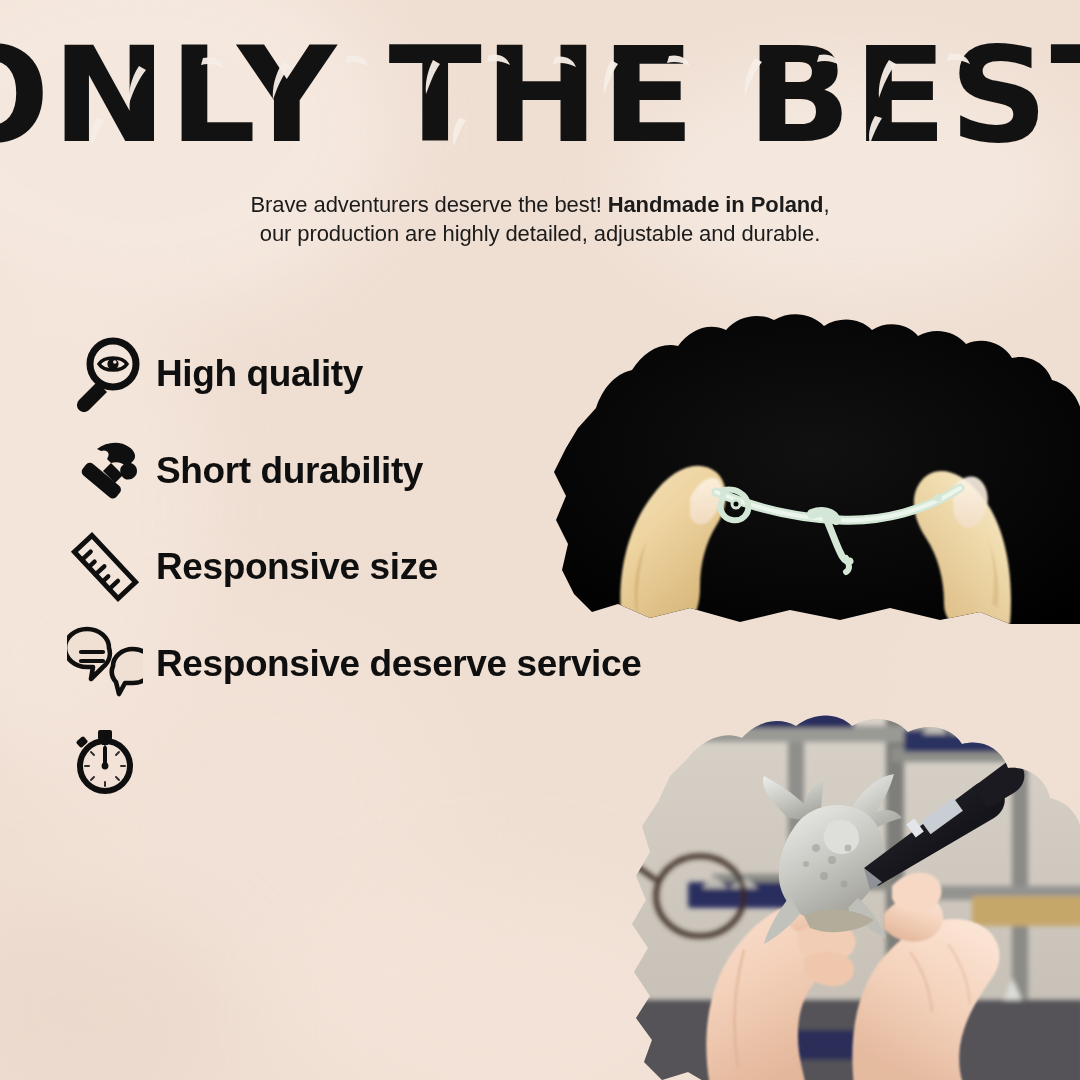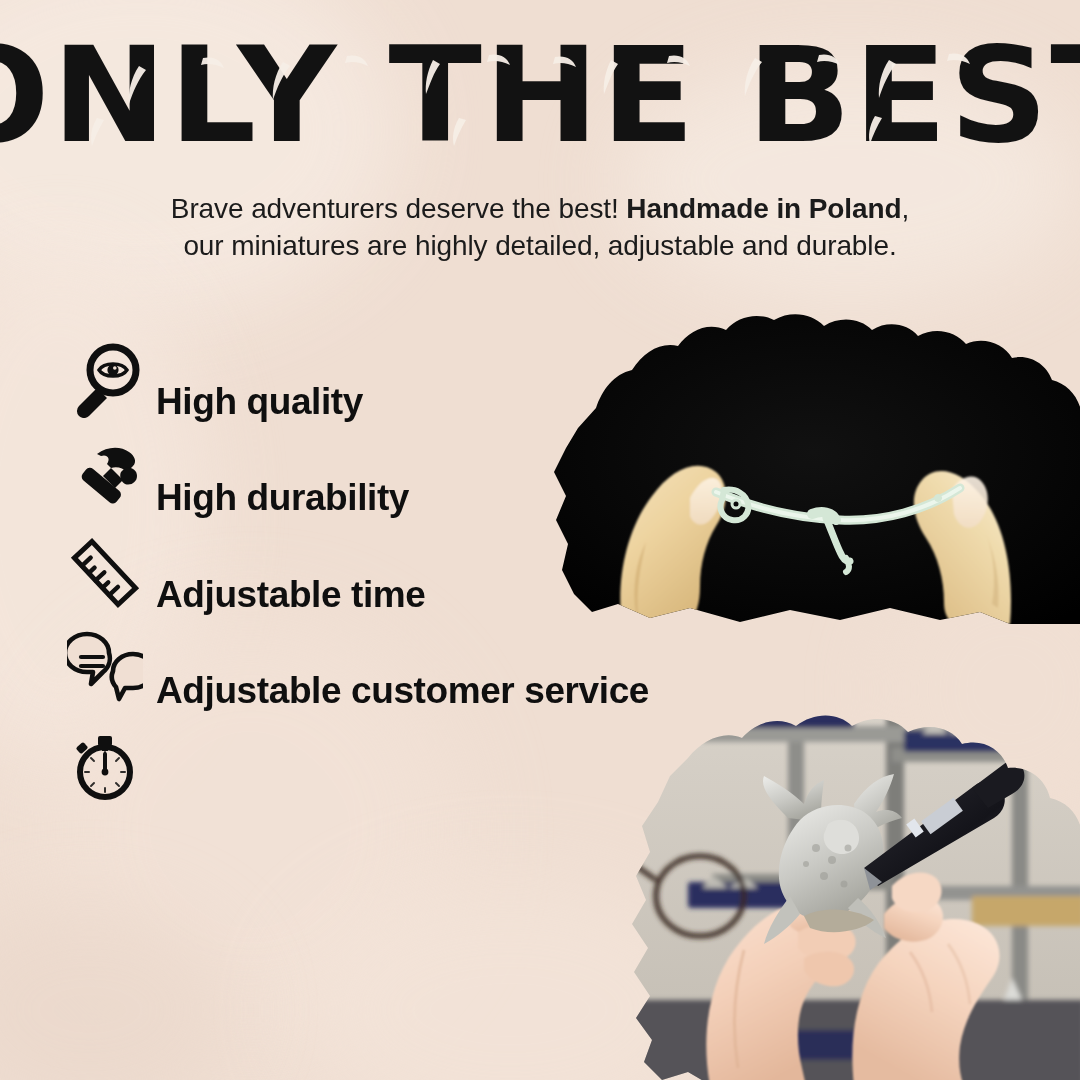--- a/index.html
+++ b/index.html
@@ -33,28 +33,28 @@
     color:#121212;
     transform:scaleX(1.16) scaleY(1.12);
     transform-origin:center center;
     white-space:nowrap;
   }
   #gloss{position:absolute;left:0;top:0;width:1080px;height:160px;pointer-events:none;}
 
   
   #subtitle{
     position:absolute;left:0;top:190px;width:1080px;text-align:center;
-    font-size:28px;line-height:1.33;color:#1b1b1b;
+    font-size:22px;line-height:1.33;color:#1b1b1b;
     letter-spacing:-0.1px;
   }
   #subtitle b{font-weight:700;}
 
   
   #features{position:absolute;left:62px;top:326px;width:760px;}
-  .feature{position:relative;height:96.5px;display:flex;align-items:flex-end;}
+  .feature{position:relative;height:96.5px;display:flex;align-items:center;}
   .ficon{width:86px;height:86px;flex:0 0 86px;display:flex;align-items:center;justify-content:center;}
   .ficon svg{display:block;}
   .flabel{
     font-size:37px;font-weight:700;color:#0f0f0f;letter-spacing:-0.4px;
     white-space:nowrap;margin-left:8px;
   }
 
   
   .photo{position:absolute;overflow:hidden;}
 
@@ -324,21 +324,21 @@
       <path d="M889,60 C881,72 878,86 879,98 C883,86 888,74 896,64 Z"></path>
       <path d="M949,54 C959,52 967,56 970,64 C962,60 954,59 947,61 Z"></path>
       <path d="M97,118 C91,128 90,138 92,146 C95,137 99,128 104,120 Z"></path>
       <path d="M459,118 C453,128 452,138 454,146 C457,137 461,128 466,120 Z"></path>
       <path d="M875,116 C869,126 868,136 870,144 C873,135 877,126 882,118 Z"></path>
     </g>
   </svg>
 
   <div id="subtitle">
     <div><span>Brave adventurers deserve the best! </span><b>Handmade in Poland</b><span>,</span></div>
-    <div>our miniatures are highly detailed, adjustable and durable.</div>
+    <div>our production are highly detailed, adjustable and durable.</div>
   </div>
 
   <div id="features">
 
     <div class="feature">
       <span class="ficon">
         <svg width="76" height="76" viewBox="0 0 76 76">
           <g fill="none" stroke="#0f0f0f" stroke-width="7">
             <circle cx="46" cy="28" r="23"></circle>
           </g>
@@ -358,55 +358,55 @@
         <svg width="76" height="76" viewBox="0 0 76 76">
           <g fill="#0f0f0f">
             <path d="M30,16 C40,8 54,8 62,14 C68,18 70,24 66,28 L60,34
                      C56,30 50,28 44,30 L40,26 C44,20 40,16 34,18 Z"></path>
             <path d="M58,30 C64,28 70,32 70,38 C70,44 64,48 58,46 C54,44 52,38 54,34 Z"></path>
             <rect x="12" y="40" width="44" height="15" rx="5" transform="rotate(40 34 48)"></rect>
             <path d="M44,30 L56,42 L48,50 L36,38 Z"></path>
           </g>
         </svg>
       </span>
-      <span class="flabel">High durability</span>
+      <span class="flabel">Short durability</span>
     </div>
 
     <div class="feature">
       <span class="ficon">
         <svg width="76" height="76" viewBox="0 0 76 76">
           <g transform="rotate(-43 38 38)">
             <rect x="26" y="6" width="24" height="64" fill="none" stroke="#0f0f0f" stroke-width="5"></rect>
             <g stroke="#0f0f0f" stroke-width="4.4" stroke-linecap="round">
               <path d="M26,17 L38,17"></path>
               <path d="M26,27 L34,27"></path>
               <path d="M26,37 L38,37"></path>
               <path d="M26,47 L34,47"></path>
               <path d="M26,57 L38,57"></path>
             </g>
           </g>
         </svg>
       </span>
-      <span class="flabel">Adjustable time</span>
+      <span class="flabel">Responsive size</span>
     </div>
 
     <div class="feature">
       <span class="ficon">
         <svg width="76" height="76" viewBox="0 0 76 76">
           <g fill="#F0DFD3" stroke="#0f0f0f" stroke-width="4.6" stroke-linejoin="round">
             <path d="M40,34 a20,17 0 1 1 20,17 L52,51 L46,62 L43,50 a20,17 0 0 1 -3,-16 Z" transform="translate(6,6)"></path>
             <path d="M34,10 a22,19 0 1 0 -22,19 l6,0 l-2,12 l12,-12 a22,19 0 0 0 6,-19 Z" transform="translate(8,12)"></path>
           </g>
           <g stroke="#0f0f0f" stroke-width="4.2" stroke-linecap="round">
             <path d="M14,26 L36,26"></path>
             <path d="M14,35 L36,35"></path>
           </g>
         </svg>
       </span>
-      <span class="flabel">Adjustable customer service</span>
+      <span class="flabel">Responsive deserve service</span>
     </div>
 
     <div class="feature">
       <span class="ficon">
         <svg width="76" height="76" viewBox="0 0 76 76">
           <circle cx="38" cy="44" r="25" fill="none" stroke="#0f0f0f" stroke-width="6"></circle>
           <rect x="31" y="8" width="14" height="10" rx="2" fill="#0f0f0f"></rect>
           <rect x="35" y="16" width="6" height="7" fill="#0f0f0f"></rect>
           <rect x="10" y="16" width="10" height="8" rx="2" fill="#0f0f0f" transform="rotate(-42 15 20)"></rect>
           <path d="M38,44 L38,26" stroke="#0f0f0f" stroke-width="4" stroke-linecap="round"></path>

